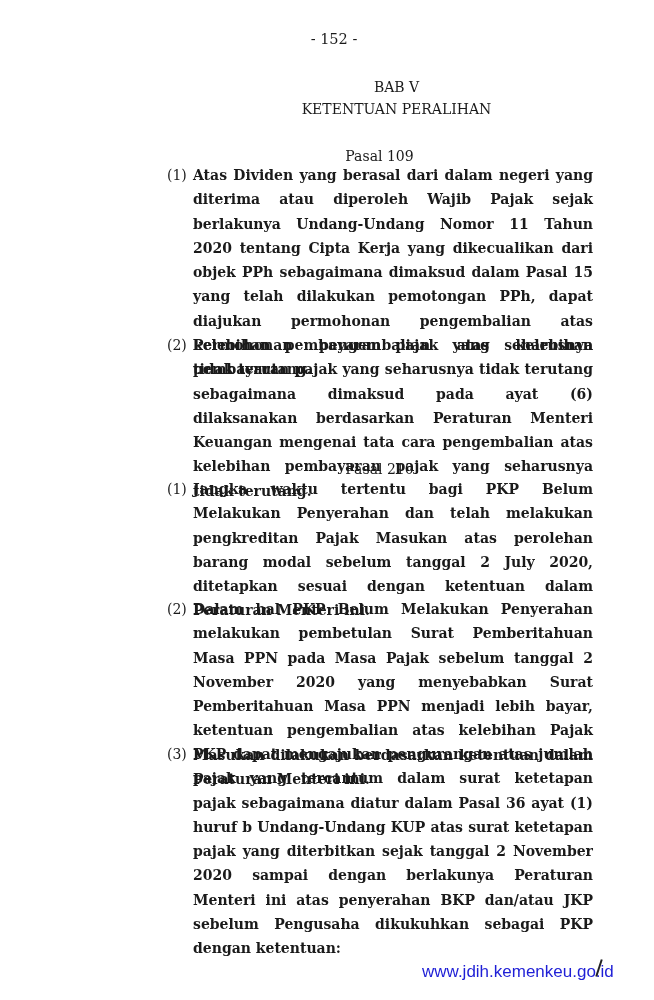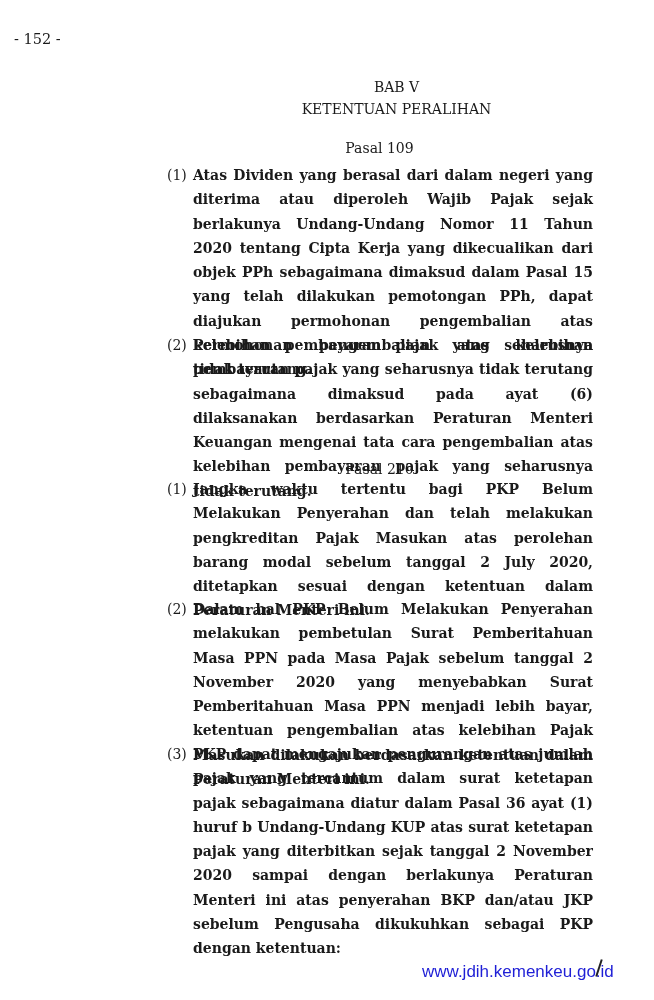--- a/index.html
+++ b/index.html
@@ -3,21 +3,21 @@
 <meta charset="utf-8">
 <style>
   html, body { margin: 0; padding: 0; }
   body {
     width: 654px; height: 1000px; background: #ffffff;
     position: relative; overflow: hidden;
     font-family: "DejaVu Serif", serif; color: #1a1a1a;
   }
   .page-number {
     position: absolute; top: 31px; left: 0; width: 654px;
-    font-size: 14.5px; padding-left: 14px; box-sizing: border-box;
+    text-align: center; font-size: 14.5px; padding-left: 14px; box-sizing: border-box;
   }
   .center-line {
     position: absolute; left: 17px; width: 654px; text-align: center;
     font-size: 14px; box-sizing: border-box; padding-left: 105px;
   }
   .chapter { top: 79px; }
   .chapter-title { top: 101px; }
   .pasal-title {
     position: absolute; left: 0; width: 654px; text-align: center;
     font-size: 14px; box-sizing: border-box; padding-left: 105px;
@@ -41,21 +41,21 @@
   }
 </style>
 </head>
 <body>
 
 <div class="page-number">- 152 -</div>
 
 <div class="center-line chapter">BAB V</div>
 <div class="center-line chapter-title">KETENTUAN PERALIHAN</div>
 
-<div class="pasal-title" style="top:140px;">Pasal 109</div>
+<div class="pasal-title" style="top:148px;">Pasal 109</div>
 
 <div class="ayat" style="top:163px;">
   <span class="ayat-num">(1)</span>
   <div class="ayat-text">Atas Dividen yang berasal dari dalam negeri yang diterima atau diperoleh Wajib Pajak sejak berlakunya Undang-Undang Nomor 11 Tahun 2020 tentang Cipta Kerja yang dikecualikan dari objek PPh sebagaimana dimaksud dalam Pasal 15 yang telah dilakukan pemotongan PPh, dapat diajukan permohonan pengembalian atas kelebihan pembayaran pajak yang seharusnya tidak terutang.</div>
 </div>
 
 <div class="ayat" style="top:333px;">
   <span class="ayat-num">(2)</span>
   <div class="ayat-text">Permohonan pengembalian atas kelebihan pembayaran pajak yang seharusnya tidak terutang sebagaimana dimaksud pada ayat (6) dilaksanakan berdasarkan Peraturan Menteri Keuangan mengenai tata cara pengembalian atas kelebihan pembayaran pajak yang seharusnya tidak terutang.</div>
 </div>

